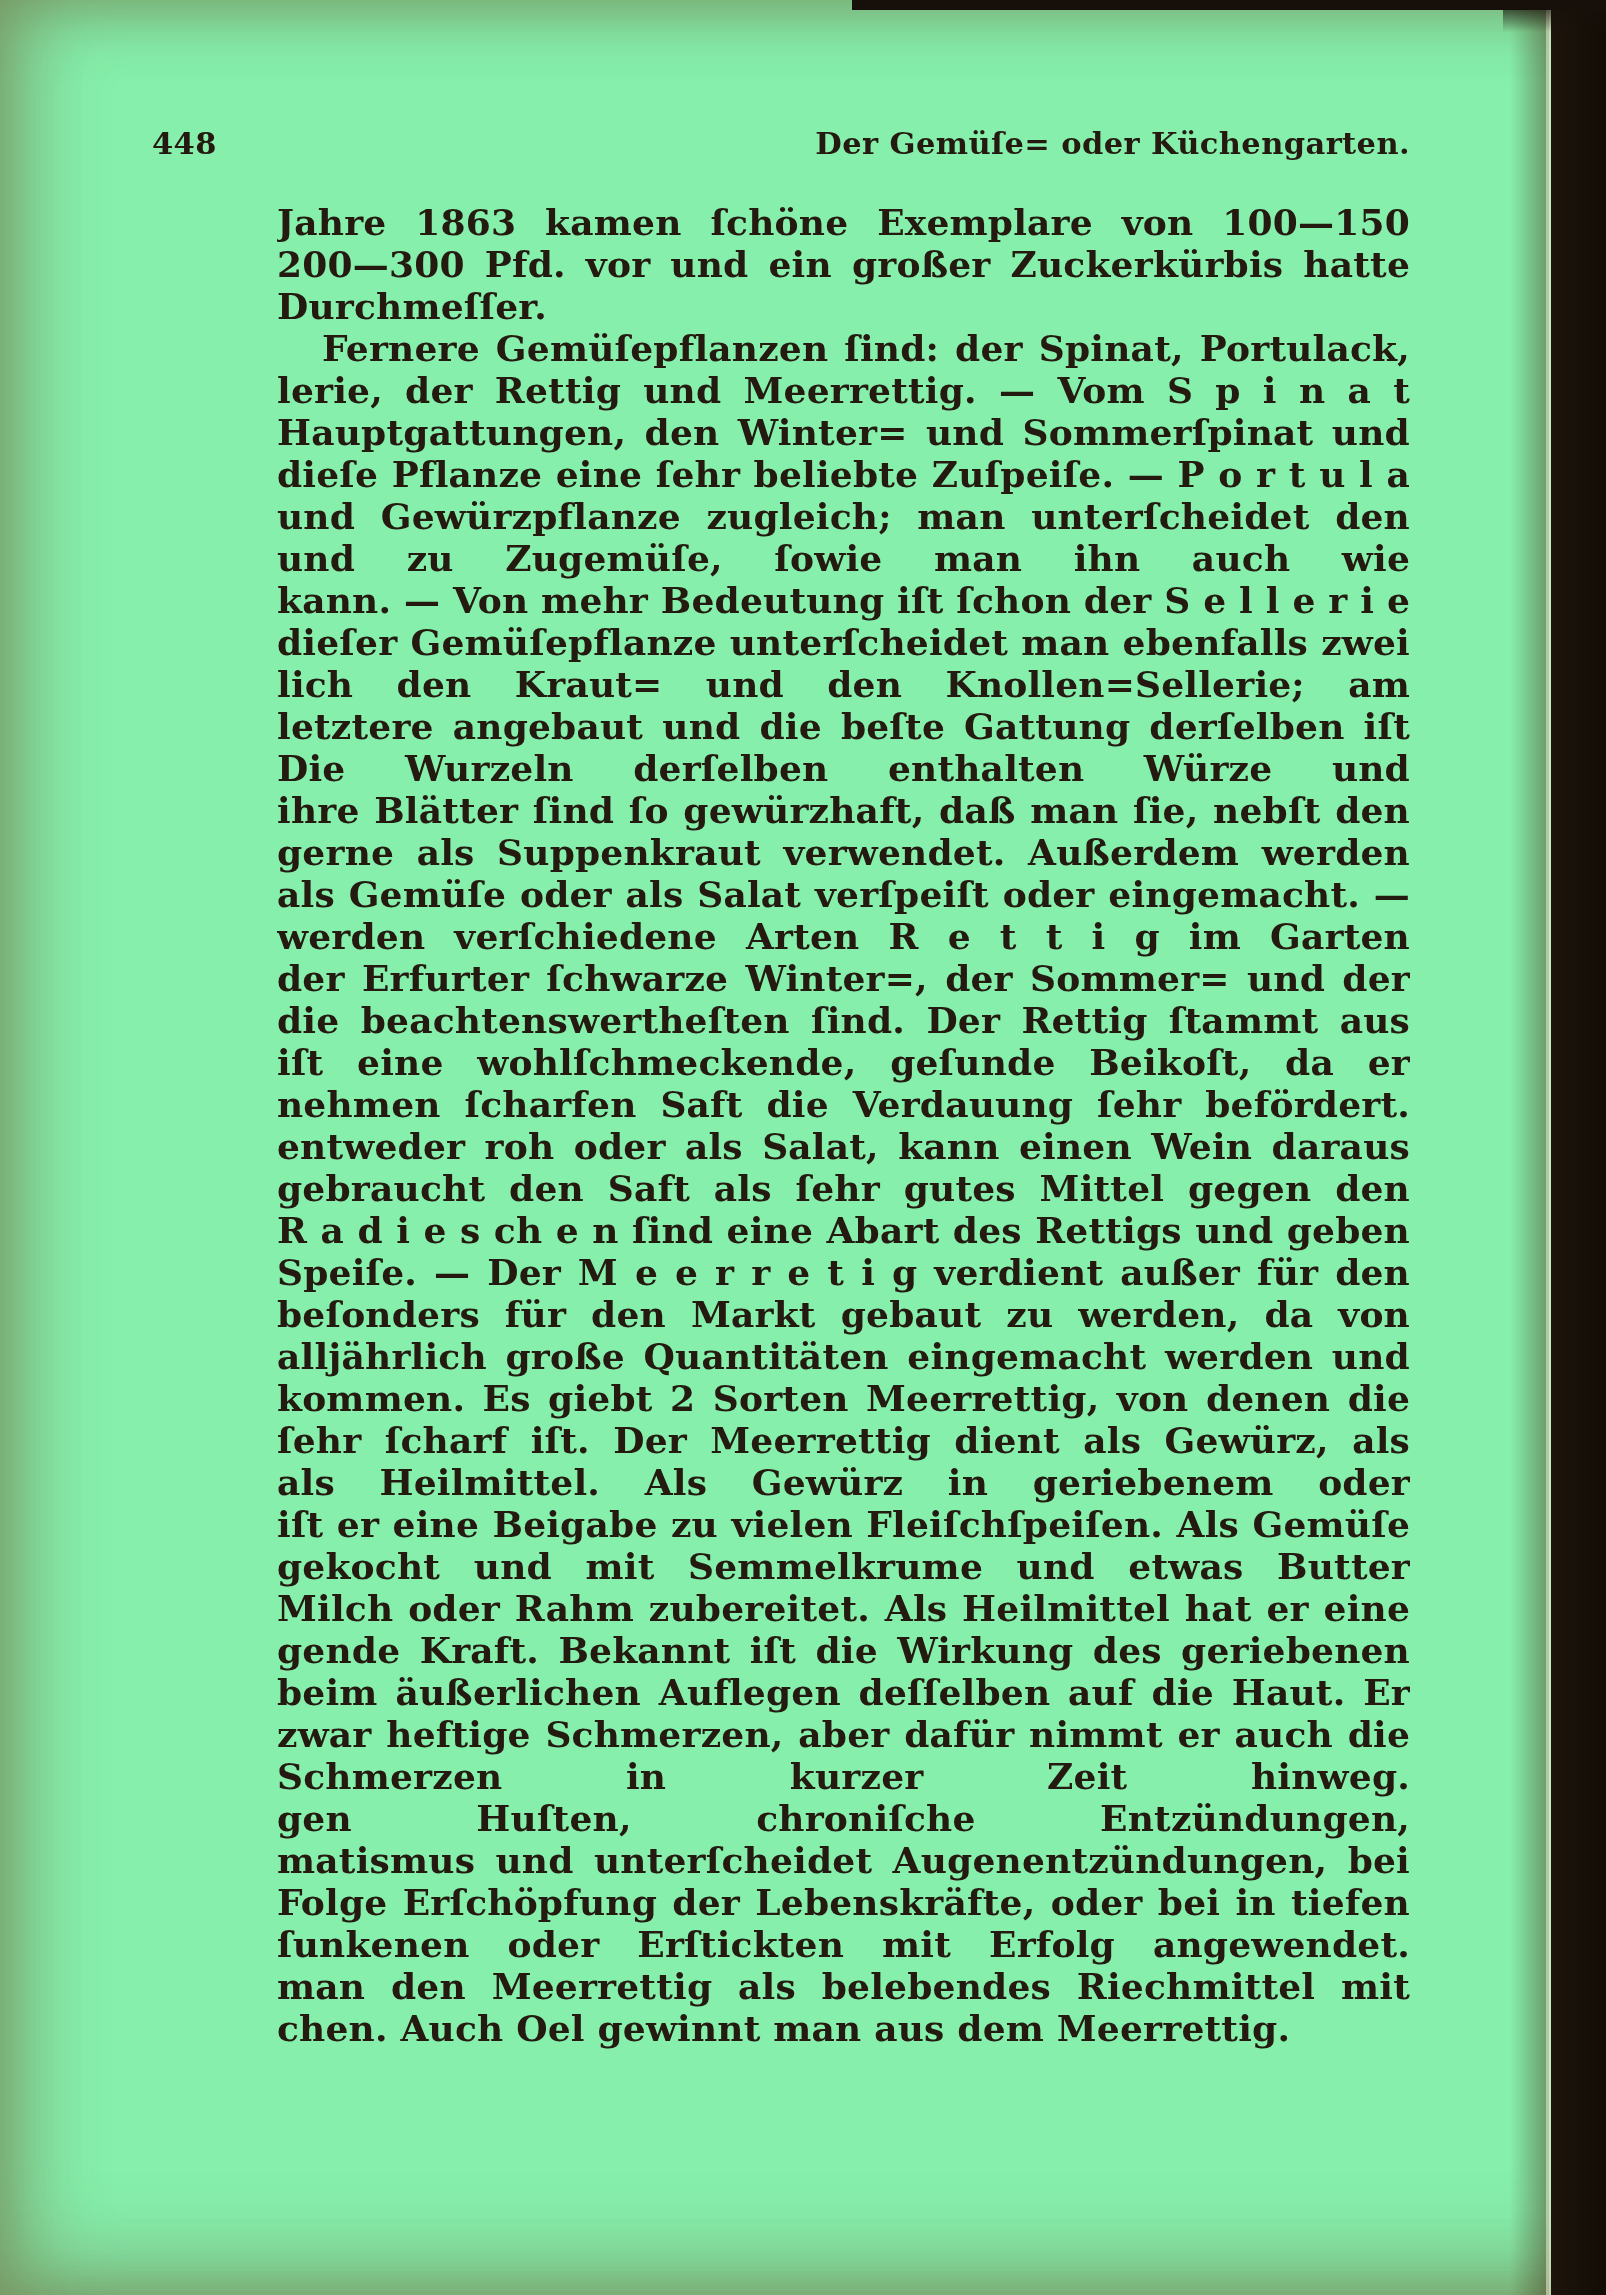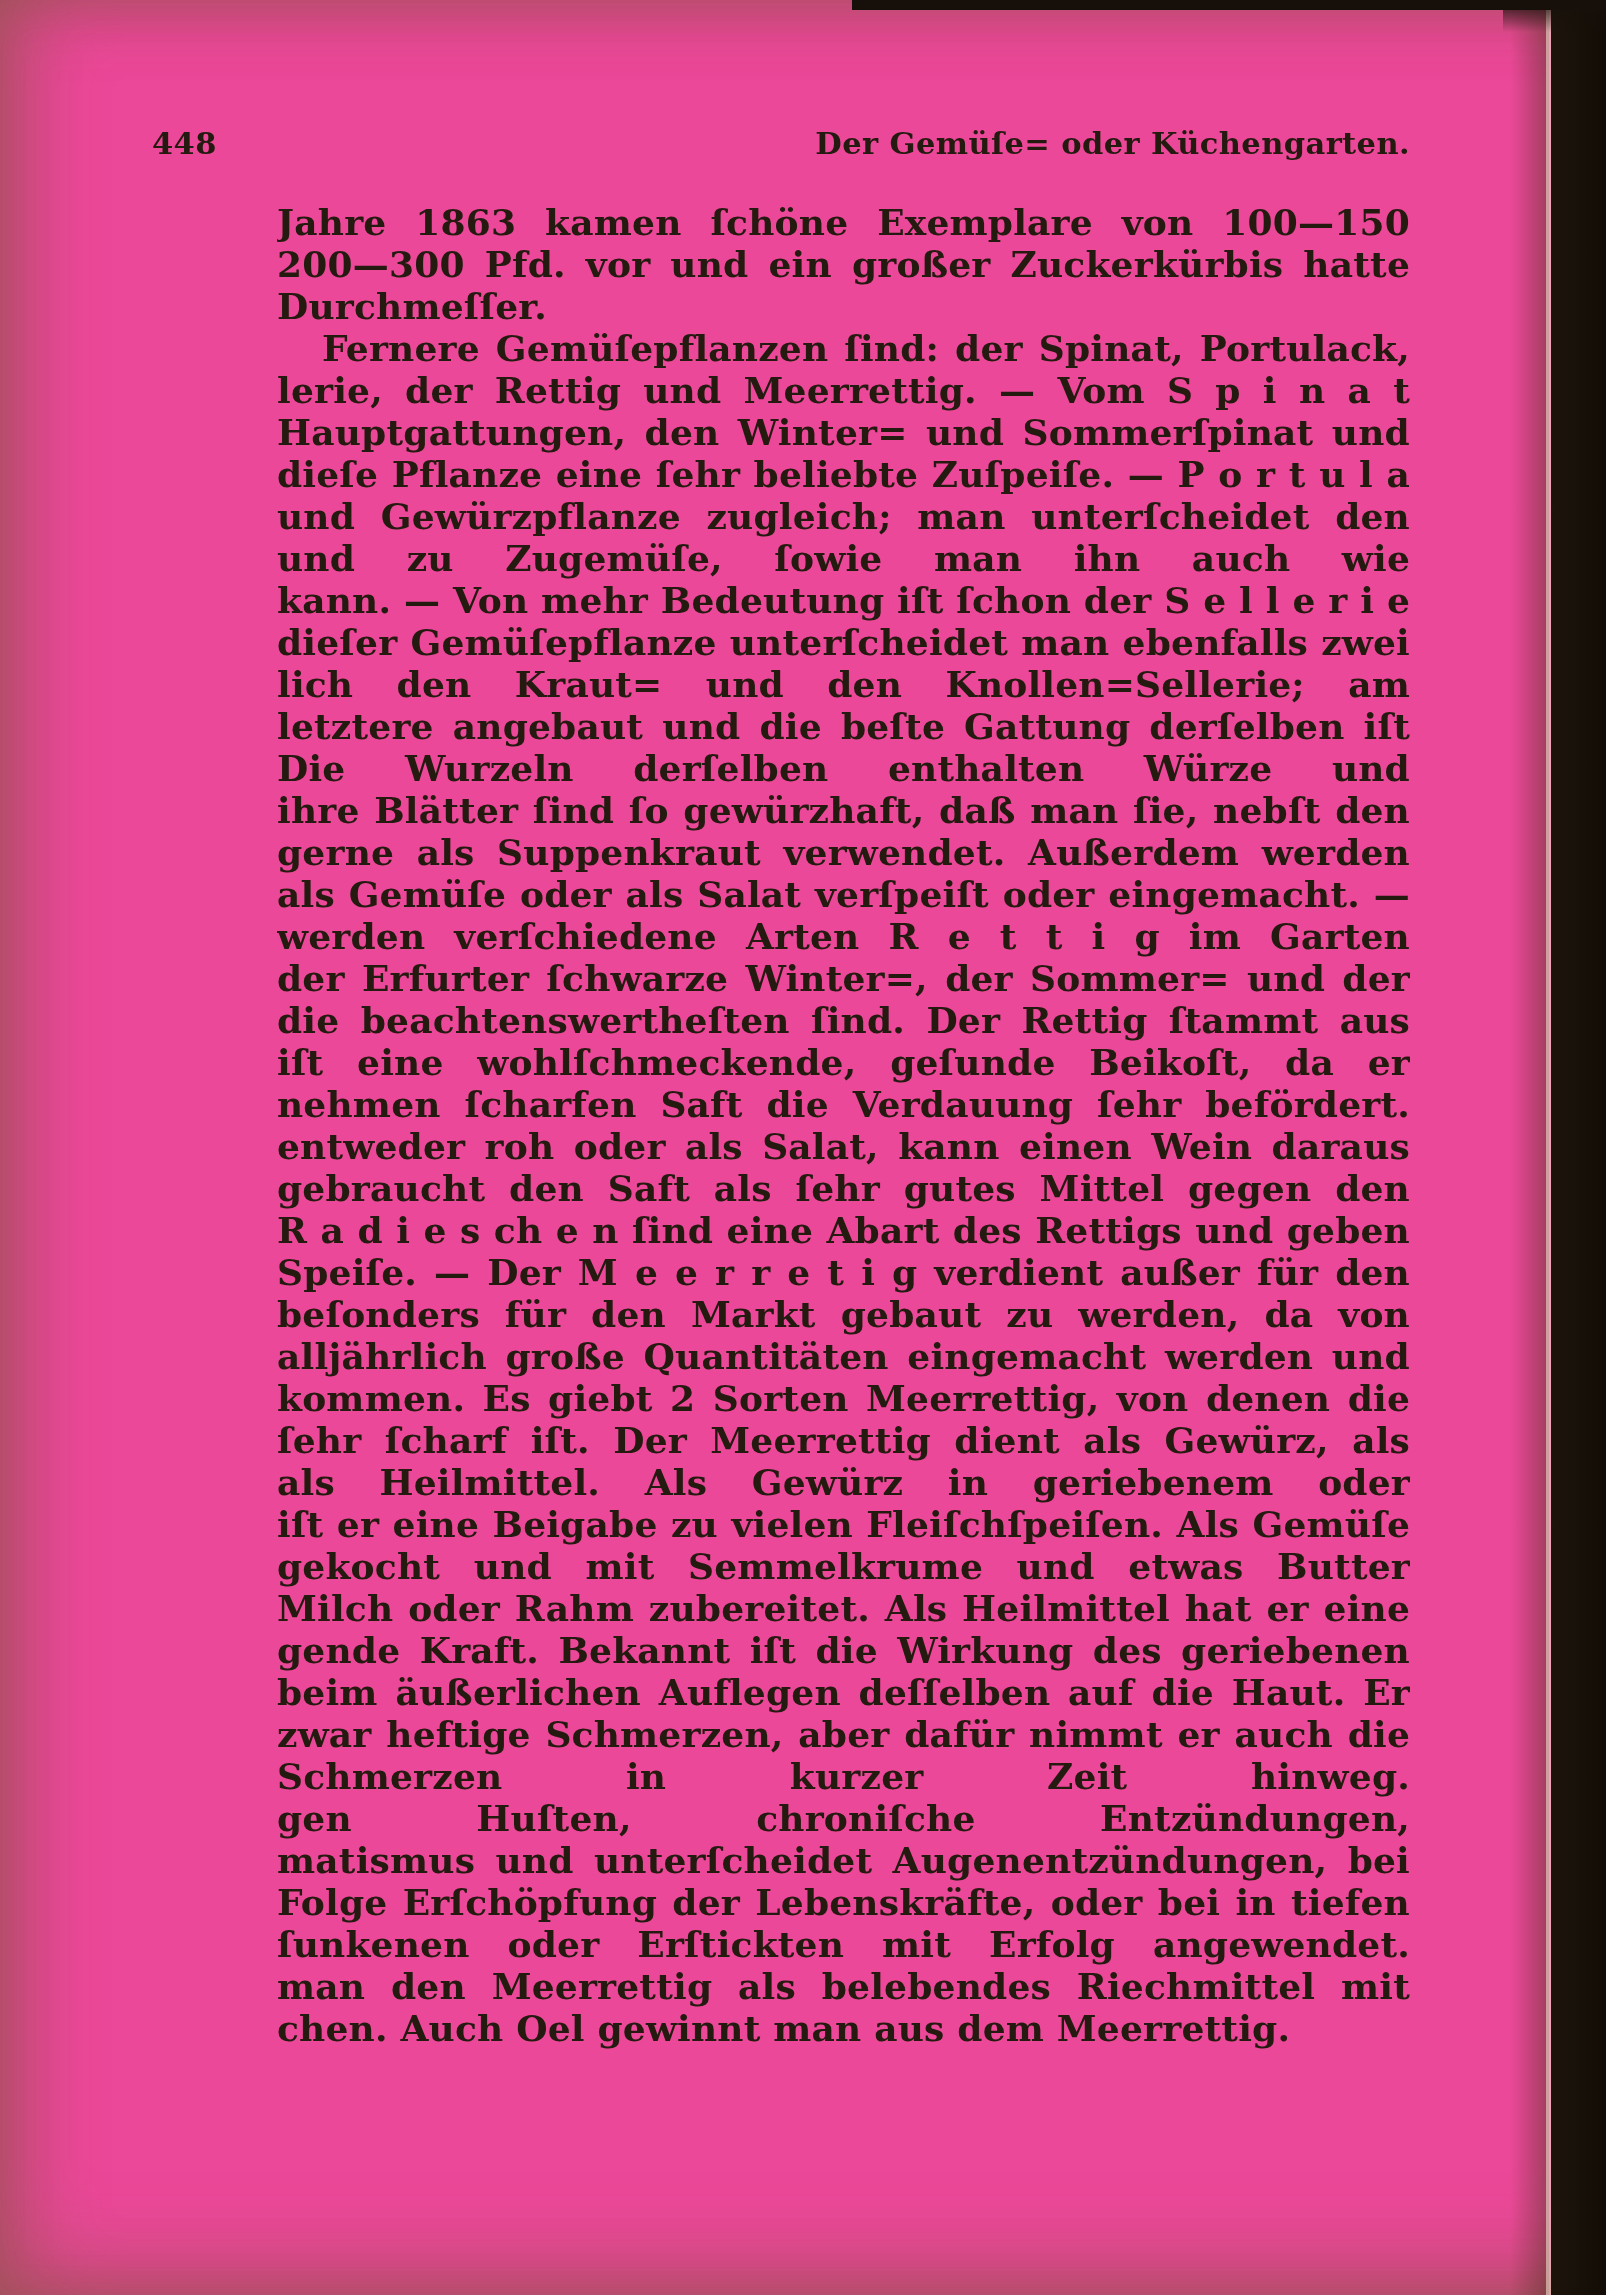--- a/index.html
+++ b/index.html
@@ -4,21 +4,21 @@
 <style>
   html, body {
     margin: 0;
     padding: 0;
     background: #15100a;
   }
   .scan {
     position: relative;
     width: 1607px;
     height: 2295px;
-    background: #ec4899;
+    background: #86efac;
     overflow: hidden;
     box-shadow:
       inset 36px 0 72px rgba(110, 90, 50, 0.28),
       inset -14.5px 0 40px rgba(110, 90, 50, 0.22),
       inset 0 -40px 80px rgba(110, 90, 50, 0.28),
       inset 0 28px 56px rgba(110, 90, 50, 0.16);
     font-family: "DejaVu Serif", "Liberation Serif", serif;
   }
   
   .edge-top {

